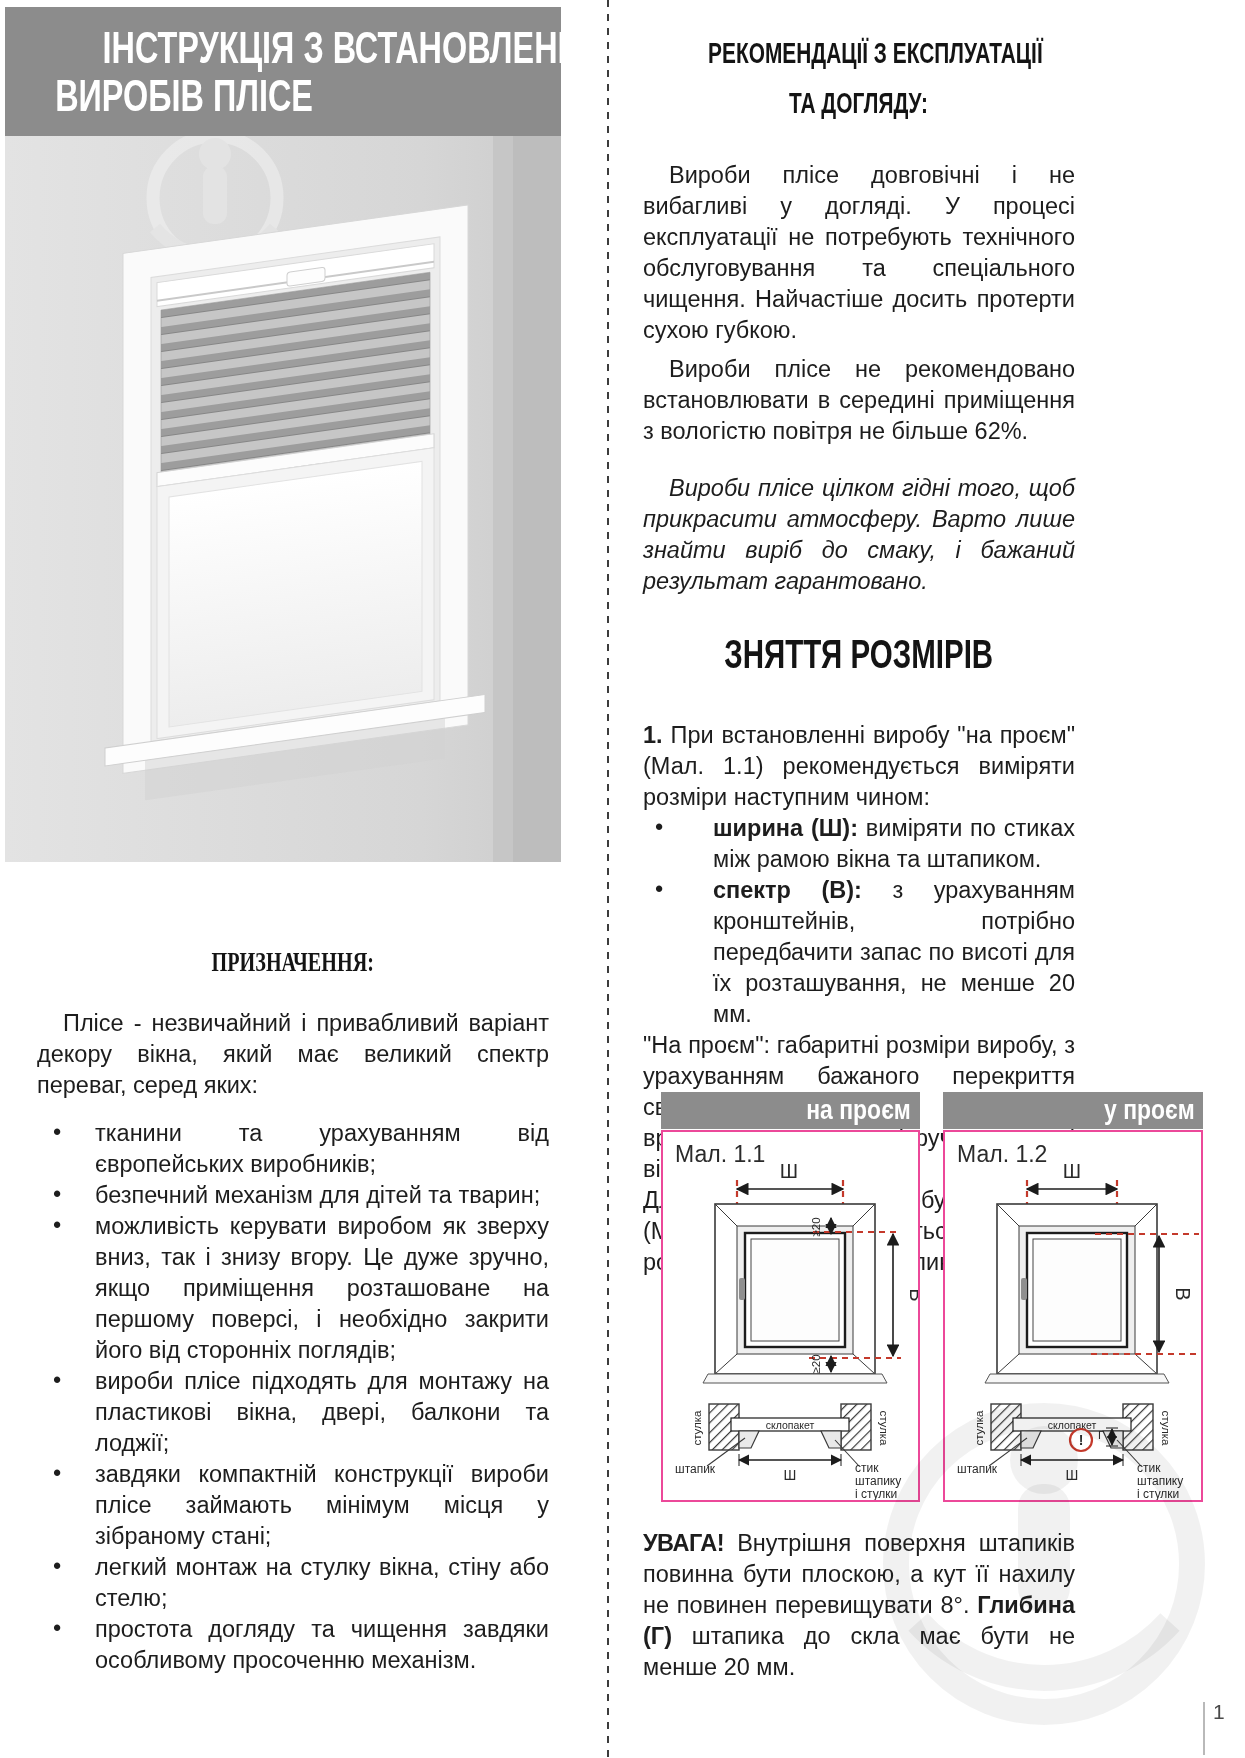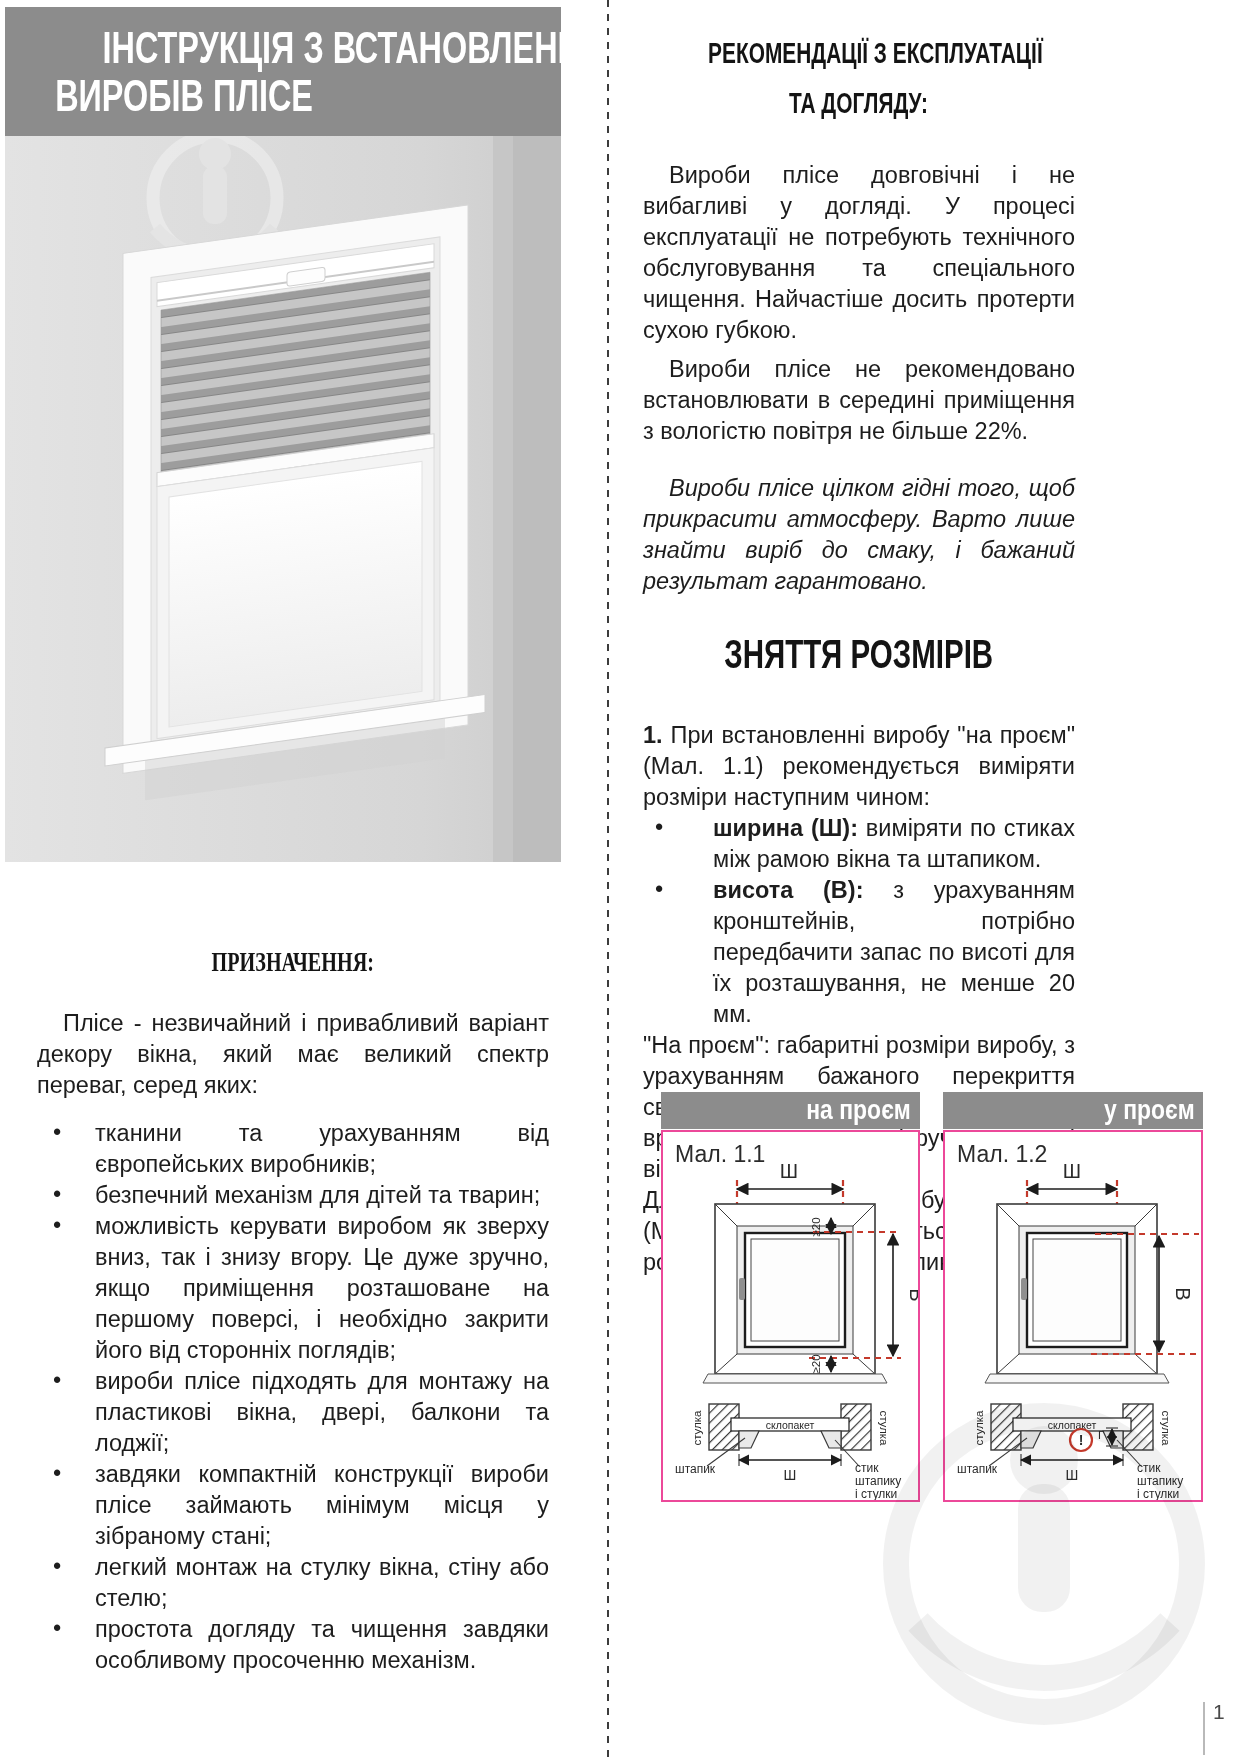--- a/index.html
+++ b/index.html
@@ -138,30 +138,30 @@
       <li><span class="mk">•</span><span>простота догляду та чищення завдяки особливому просоченню механізм.</span></li>
     </ul>
   </section>
 
   <section class="right-text">
     <h1 class="h-cond care-h">
       <span class="line">РЕКОМЕНДАЦІЇ З ЕКСПЛУАТАЦІЇ</span><br>
       <span class="line">ТА ДОГЛЯДУ:</span>
     </h1>
     <p class="body-p ind">Вироби плісе довговічні і не вибагливі у догляді. У процесі експлуатації не потребують технічного обслуговування та спеціального чищення. Найчастіше досить протерти сухою губкою.</p>
-    <p class="body-p ind mt8">Вироби плісе не рекомендовано встановлювати в середині приміщення з вологістю повітря не більше 22%.</p>
+    <p class="body-p ind mt8">Вироби плісе не рекомендовано встановлювати в середині приміщення з вологістю повітря не більше 62%.</p>
     <p class="body-p ind it mt26">Вироби плісе цілком гідні того, щоб прикрасити атмосферу. Варто лише знайти виріб до смаку, і бажаний результат гарантовано.</p>
 
     <h2 class="h-cond sizes-h">
       <span class="line">ЗНЯТТЯ РОЗМІРІВ</span>
     </h2>
     <p class="body-p"><b>1.</b><span> При встановленні виробу "на проєм" (Мал. 1.1) рекомендується виміряти розміри наступним чином:</span></p>
     <ul class="rlist">
       <li><span class="mk">•</span><b>ширина (Ш):</b><span> виміряти по стиках між рамою вікна та штапиком.</span></li>
-      <li><span class="mk">•</span><b>висота (В):</b><span> з урахуванням кронштейнів, потрібно передбачити запас по висоті для їх розташування, не менше 20 мм.</span></li>
+      <li><span class="mk">•</span><b>спектр (В):</b><span> з урахуванням кронштейнів, потрібно передбачити запас по висоті для їх розташування, не менше 20 мм.</span></li>
     </ul>
     <p class="body-p">"На проєм": габаритні розміри виробу, з урахуванням бажаного перекриття світлового проєму, обов'язково враховуючи виступаючі ручки та петлі віконної рами.</p>
     <p class="body-p"><span>Для встановлення виробу "в проєм" (Мал. 1.2) рекомендується виміряти розміри по "ребрам" штапиків (</span><b>Ш, В</b><span>).</span></p>
   </section>
 
   <div class="card cardA">
     <div class="card-h">
         <span>на проєм</span>
       </div>
     <div class="card-b">
@@ -292,17 +292,20 @@
     </div>
   </div>
 
   <svg class="wm-bottom" viewBox="0 0 372 366">
     <circle cx="186" cy="172" r="148" fill="none" stroke="rgba(0,0,0,0.055)" stroke-width="26"></circle>
     <circle cx="186" cy="68" r="34" fill="rgba(0,0,0,0.055)"></circle>
     <rect x="160" y="92" width="52" height="128" rx="24" fill="rgba(0,0,0,0.055)"></rect>
     <path d="M60 230 A170 170 0 0 0 312 230" fill="none" stroke="rgba(0,0,0,0.055)" stroke-width="26"></path>
   </svg>
 
+  <p class="attn">
+    <b class="lead">УВАГА!</b><span> Внутрішня поверхня штапиків повинна бути плоскою, а кут її нахилу не повинен перевищувати 8°. </span><b>Глибина (Г)</b><span> штапика до скла має бути не менше 20 мм.</span>
+  </p>
 
   <div class="pg-line"></div>
   <div class="pg-num">1</div>
 
 </div>
 
 </body></html>

